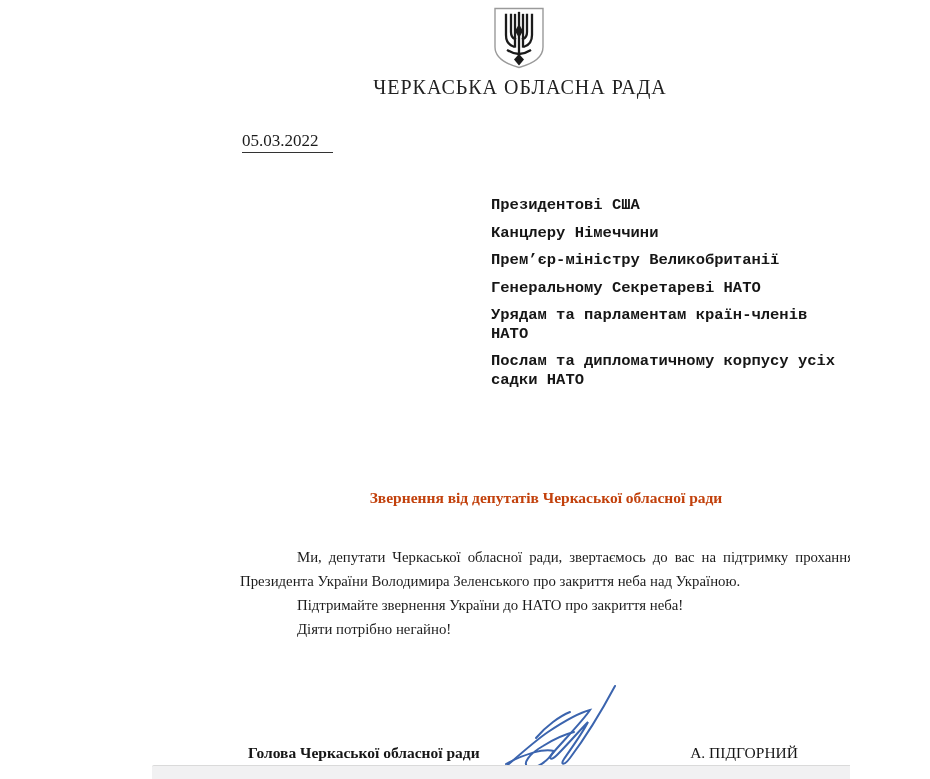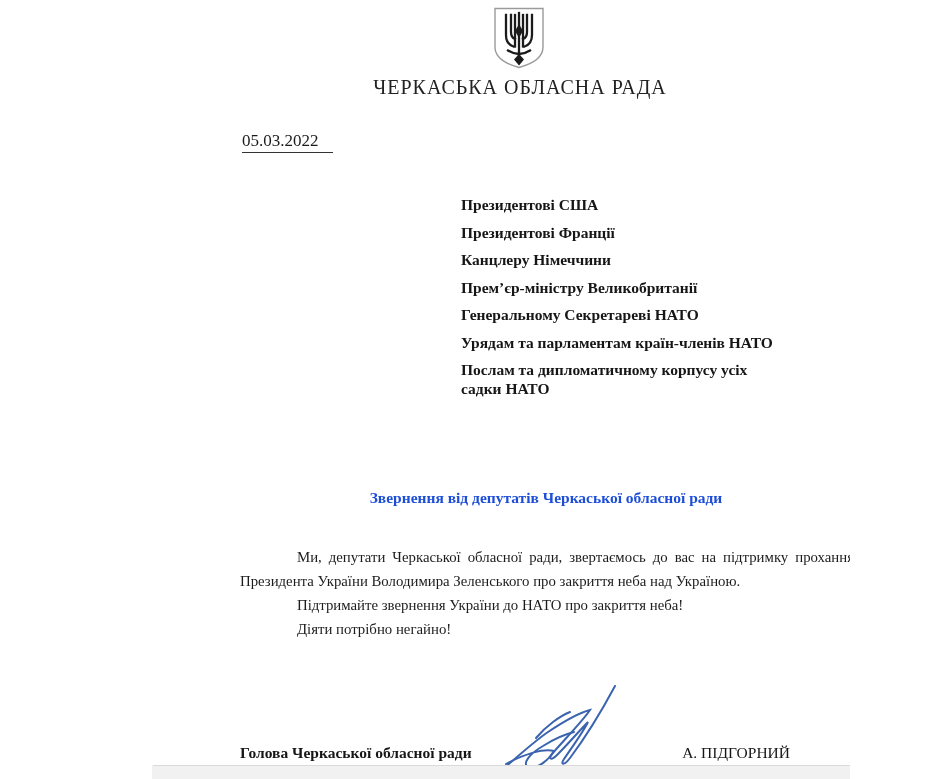--- a/index.html
+++ b/index.html
@@ -19,36 +19,36 @@
   .ref-row{position:absolute;left:0;top:131px;width:930px;height:24px;}
   .doc-date{
     position:absolute;left:242px;top:0;
     font-size:17px;border-bottom:1px solid #333;padding:0 14px 1px 0;
   }
   .doc-number{
     position:absolute;left:600px;top:0;width:200px;text-align:right;
     font-size:17px;
   }
   .doc-number span{border-bottom:1px solid #333;padding-bottom:1px;display:inline-block;}
-  .addressees{position:absolute;left:461px;top:196px;width:360px;}
+  .addressees{position:absolute;left:491px;top:196px;width:360px;font-family:Liberation Mono, monospace;}
   .addressee{
     font-weight:bold;font-size:15.5px;line-height:18.5px;
     margin-bottom:9px;white-space:pre-line;color:#161616;
   }
   .doc-title{
     position:absolute;left:240px;top:489px;width:612px;
-    text-align:center;font-weight:bold;font-size:15.5px;color:#1d4ed8;
+    text-align:center;font-weight:bold;font-size:15.5px;color:#c2410c;
   }
   .body-text{position:absolute;left:240px;top:545px;width:614px;}
   .para{
     font-size:14.8px;line-height:24px;margin:0;
     text-align:justify;text-indent:57px;color:#1c1c1c;
   }
   .sig-row{
-    position:absolute;left:240px;top:744px;width:550px;
+    position:absolute;left:248px;top:744px;width:550px;
     display:flex;justify-content:space-between;align-items:center;
   }
   .sig-position{font-weight:bold;font-size:15.5px;color:#161616;}
   .sig-name{font-weight:normal;font-size:15.5px;color:#161616;}
   .signature-svg{position:absolute;left:496px;top:678px;width:125px;height:100px;}
   .bottom-strip{
     position:absolute;left:152px;top:765px;width:701px;height:14px;
     background:#f1f1f2;border-top:1px solid #dadada;
     border-radius:2px 2px 0 0;
   }
@@ -77,21 +77,20 @@
   </div>
 
   <div class="org-name">ЧЕРКАСЬКА ОБЛАСНА РАДА</div>
 
   <div class="ref-row">
     <div class="doc-date">05.03.2022</div>
   </div>
 
   <div class="addressees">
     <div class="addressee">Президентові США</div>
-    <div class="addressee">Президентові Франції</div>
     <div class="addressee">Канцлеру Німеччини</div>
     <div class="addressee">Прем’єр-міністру Великобританії</div>
     <div class="addressee">Генеральному Секретареві НАТО</div>
     <div class="addressee">Урядам та парламентам країн-членів НАТО</div>
     <div class="addressee">Послам та дипломатичному корпусу усіх
 садки НАТО</div>
   </div>
 
   <div class="doc-title">Звернення від депутатів Черкаської обласної ради</div>
 

